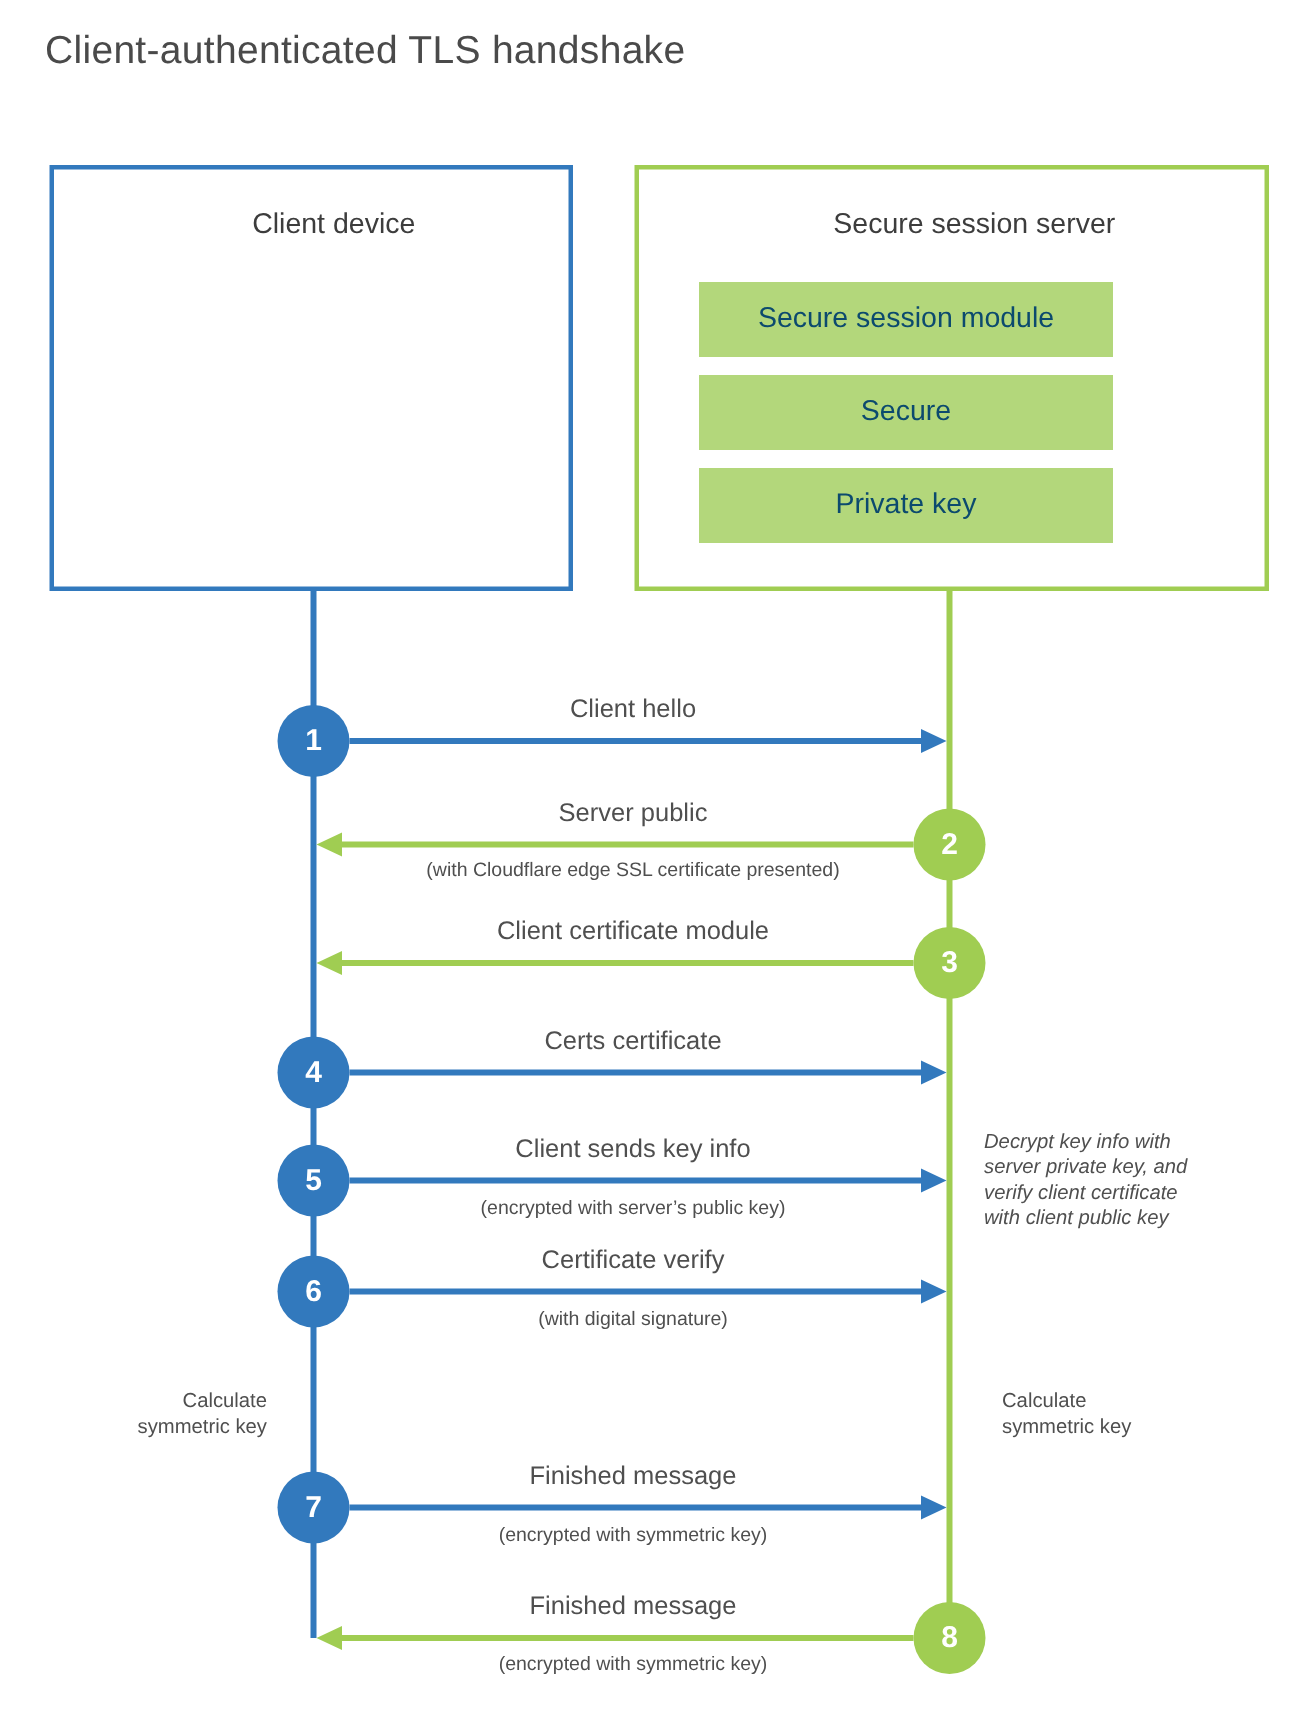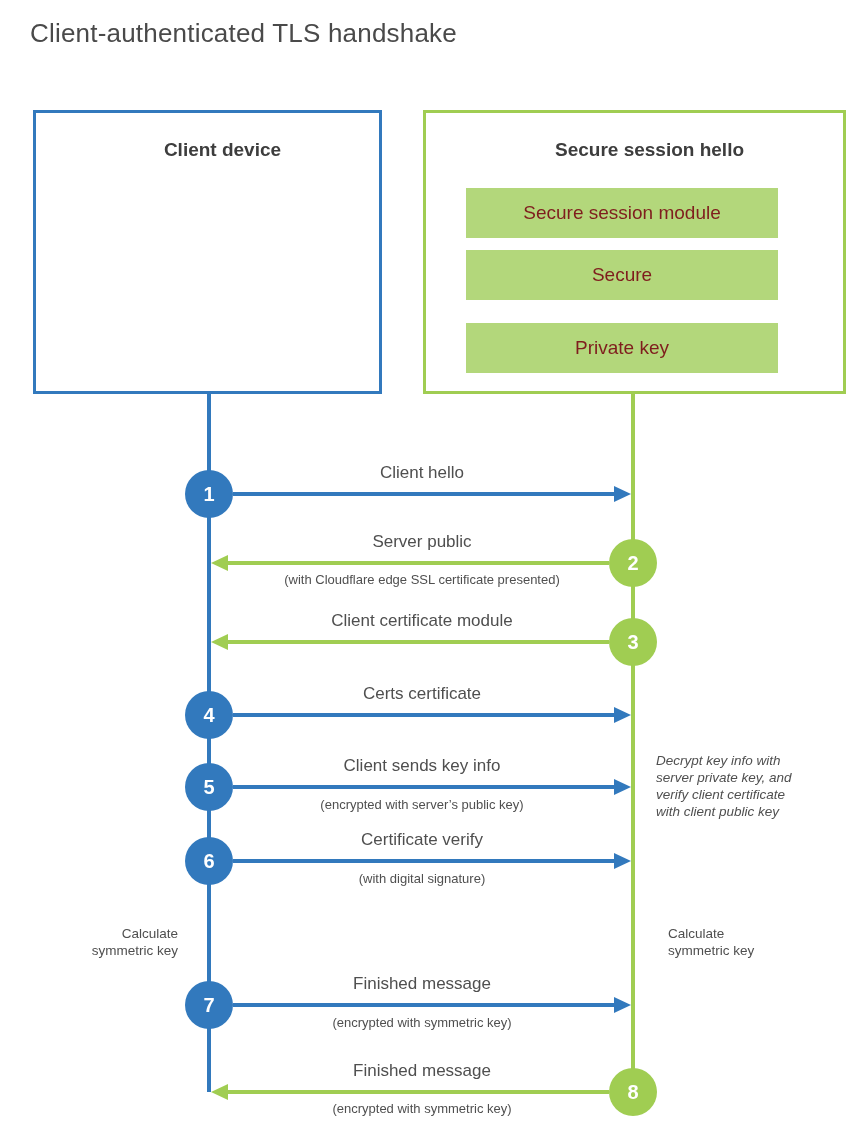--- a/index.html
+++ b/index.html
@@ -17,33 +17,33 @@
   .page-title {
     position:absolute; left:30px; top:18px;
     font-size:26px; font-weight:300; color:#4a4a4a; letter-spacing:0.2px;
   }
 
   .outline-box { position:absolute; top:110px; height:284px; background:#fff; }
   .client-box  { left:33px;  width:349px; border:3px solid var(--blue); }
   .server-box  { left:423px; width:423px; border:3px solid var(--green); }
   .box-title {
     position:absolute; left:0; right:0; top:26px; text-align:center;
-    font-size:19px; font-weight:bold; color:var(--text_dark);padding-left:30px;
+    font-size:19px; font-weight:normal; color:var(--text_dark);padding-left:30px;
   }
 
   .inner-app {
     position:absolute; left:70px; top:188px; width:278px; height:175px;
     background:var(--blue_fill); display:flex; align-items:center; justify-content:center;
     color:#ffffff; font-size:19px; line-height:26px; text-align:center; white-space:pre-line;
   }
 
   .module-bar {
-    position:absolute; left:466px; width:312px; height:50px;
+    position:absolute; left:466px; width:276px; height:50px;
     background:var(--green_fill); display:flex; align-items:center; justify-content:center;
-    color:#7f1d1d; font-size:19px;
+    color:#0c4a6e; font-size:19px;
   }
 
   .lifeline { position:absolute; top:392px; width:4px; height:700px; }
   .lifeline.blue  { left:207px; background:var(--blue); }
   .lifeline.green { left:631px; background:var(--green); }
 
   .circle {
     position:absolute; width:48px; height:48px; border-radius:50%;
     display:flex; align-items:center; justify-content:center;
     color:#ffffff; font-size:20px; font-weight:bold; z-index:3;
@@ -88,29 +88,29 @@
 
 <div class="canvas">
 
   <div class="page-title">Client-authenticated TLS handshake</div>
 
   <div class="outline-box client-box">
     <div class="box-title">Client device</div>
   </div>
 
   <div class="outline-box server-box">
-    <div class="box-title">Secure session hello</div>
+    <div class="box-title">Secure session server</div>
   </div>
   <div class="module-bar" style="top:188px">
     <span>Secure session module</span>
   </div>
   <div class="module-bar" style="top:250px">
     <span>Secure</span>
   </div>
-  <div class="module-bar" style="top:323px">
+  <div class="module-bar" style="top:312px">
     <span>Private key</span>
   </div>
 
   <div class="lifeline blue"></div>
   <div class="lifeline green"></div>
 
   <div class="circle blue" style="left:185px; top:470px">
     <span>1</span>
   </div>
   <div class="hline blue-bg" style="left:233px; top:492px; width:382px"></div>

